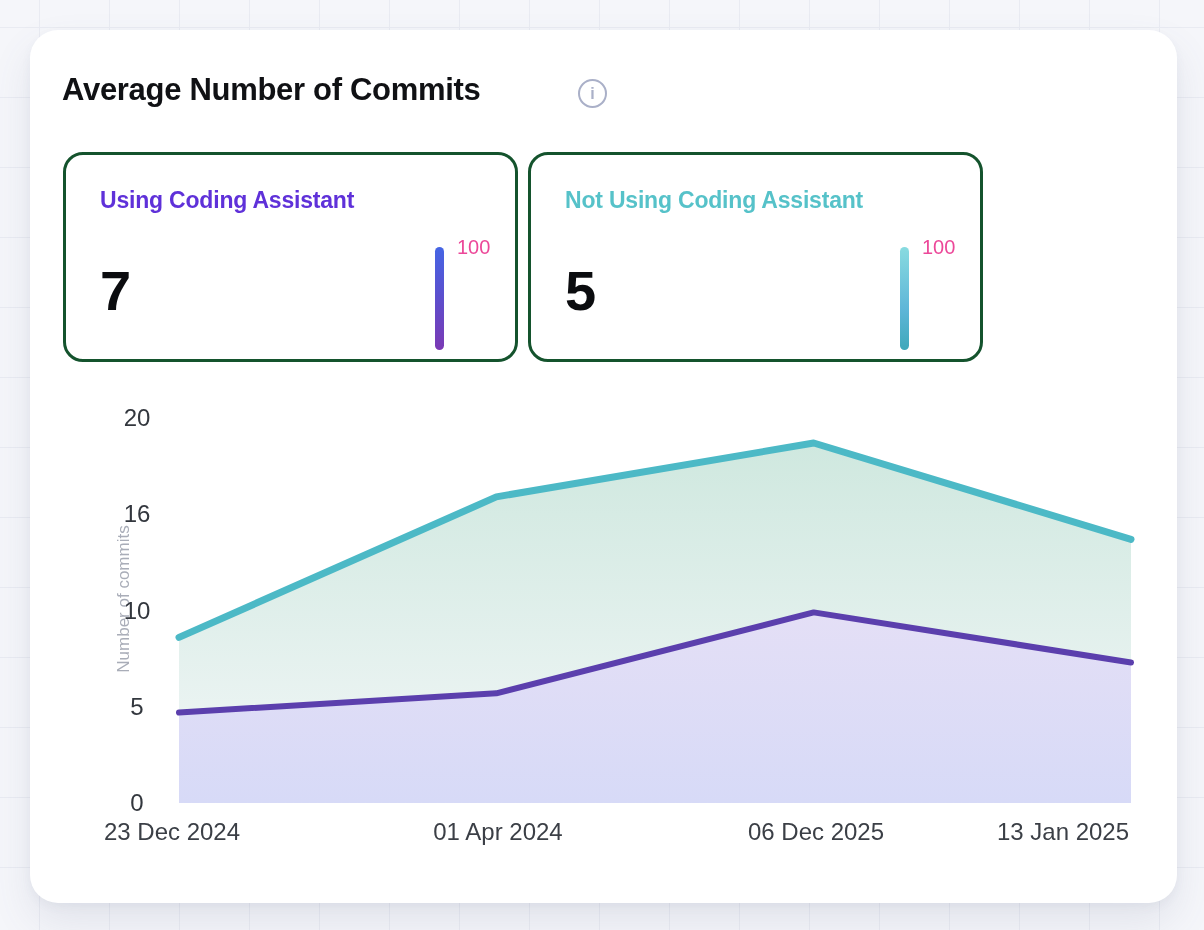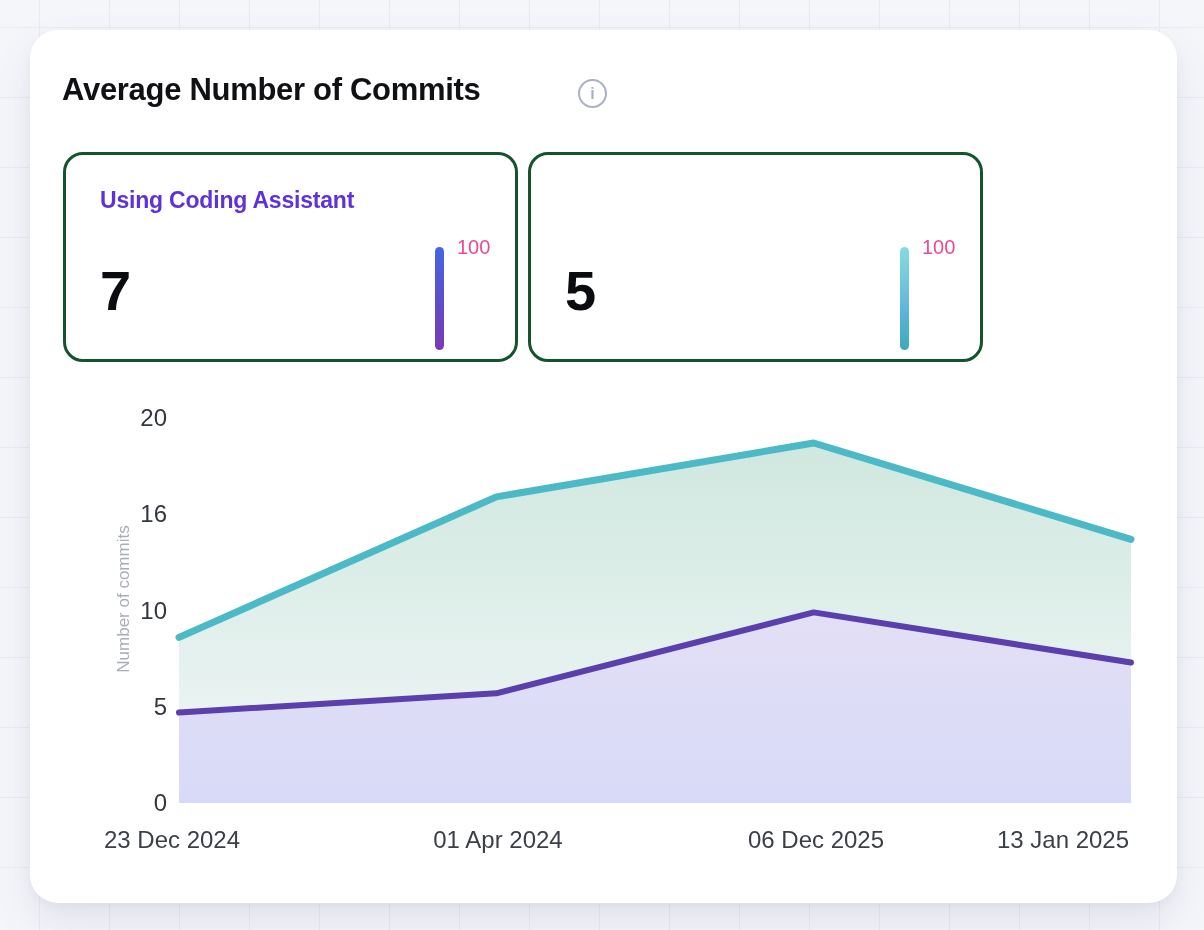--- a/index.html
+++ b/index.html
@@ -40,26 +40,26 @@
   .stat-value{position:absolute;left:34px;top:104px;font-size:56px;font-weight:800;color:#0b0c0f;line-height:64px;letter-spacing:-1px;}
   .stat-bar{position:absolute;left:369px;top:92px;width:9px;height:103px;border-radius:5px;}
   .bar-purple{background:linear-gradient(180deg,#4565e4 0%,#5a50cf 45%,#7b39b4 100%);}
   .bar-teal{background:linear-gradient(180deg,#88dbe0 0%,#5fb6d8 60%,#3fa8ba 100%);}
   .stat-scale{position:absolute;left:391px;top:81px;font-size:20px;color:#ec4899;}
   .y-axis-title{
     position:absolute;left:19px;top:559px;width:150px;text-align:center;
     font-size:17px;color:#a9adb8;transform:rotate(-90deg);line-height:20px;
   }
   .y-tick{
-    position:absolute;left:77px;width:60px;height:26px;text-align:right;
+    position:absolute;left:77px;width:60px;height:26px;text-align:center;
     font-size:24px;color:#33373e;line-height:26px;
   }
   .x-label{
     position:absolute;top:788px;transform:translateX(-50%);white-space:nowrap;
-    font-size:24px;color:#3b3f46;line-height:28px;margin-top:8px;
+    font-size:24px;color:#3b3f46;line-height:28px;
   }
   .chart-svg{position:absolute;left:149px;top:388px;overflow:visible;}
 </style>
 </head>
 <body>
 
 <div class="card">
 
   <div class="page-title">Average Number of Commits</div>
   <div class="info-icon">
@@ -67,20 +67,21 @@
   </div>
 
   <div class="stat-card first">
     <div class="stat-label" style="color: rgb(95, 49, 217);">Using Coding Assistant</div>
     <div class="stat-value">7</div>
     <div class="stat-bar bar-purple"></div>
     <div class="stat-scale">100</div>
   </div>
 
   <div class="stat-card second">
+    <div class="stat-label" style="color: rgb(86, 194, 201);">Not Using Coding Assistant</div>
     <div class="stat-value">5</div>
     <div class="stat-bar bar-teal"></div>
     <div class="stat-scale">100</div>
   </div>
 
   <div class="y-axis-title">Number of commits</div>
 
   <div class="y-tick" style="top:375px">20</div>
   <div class="y-tick" style="top:471px">16</div>
   <div class="y-tick" style="top:568px">10</div>

